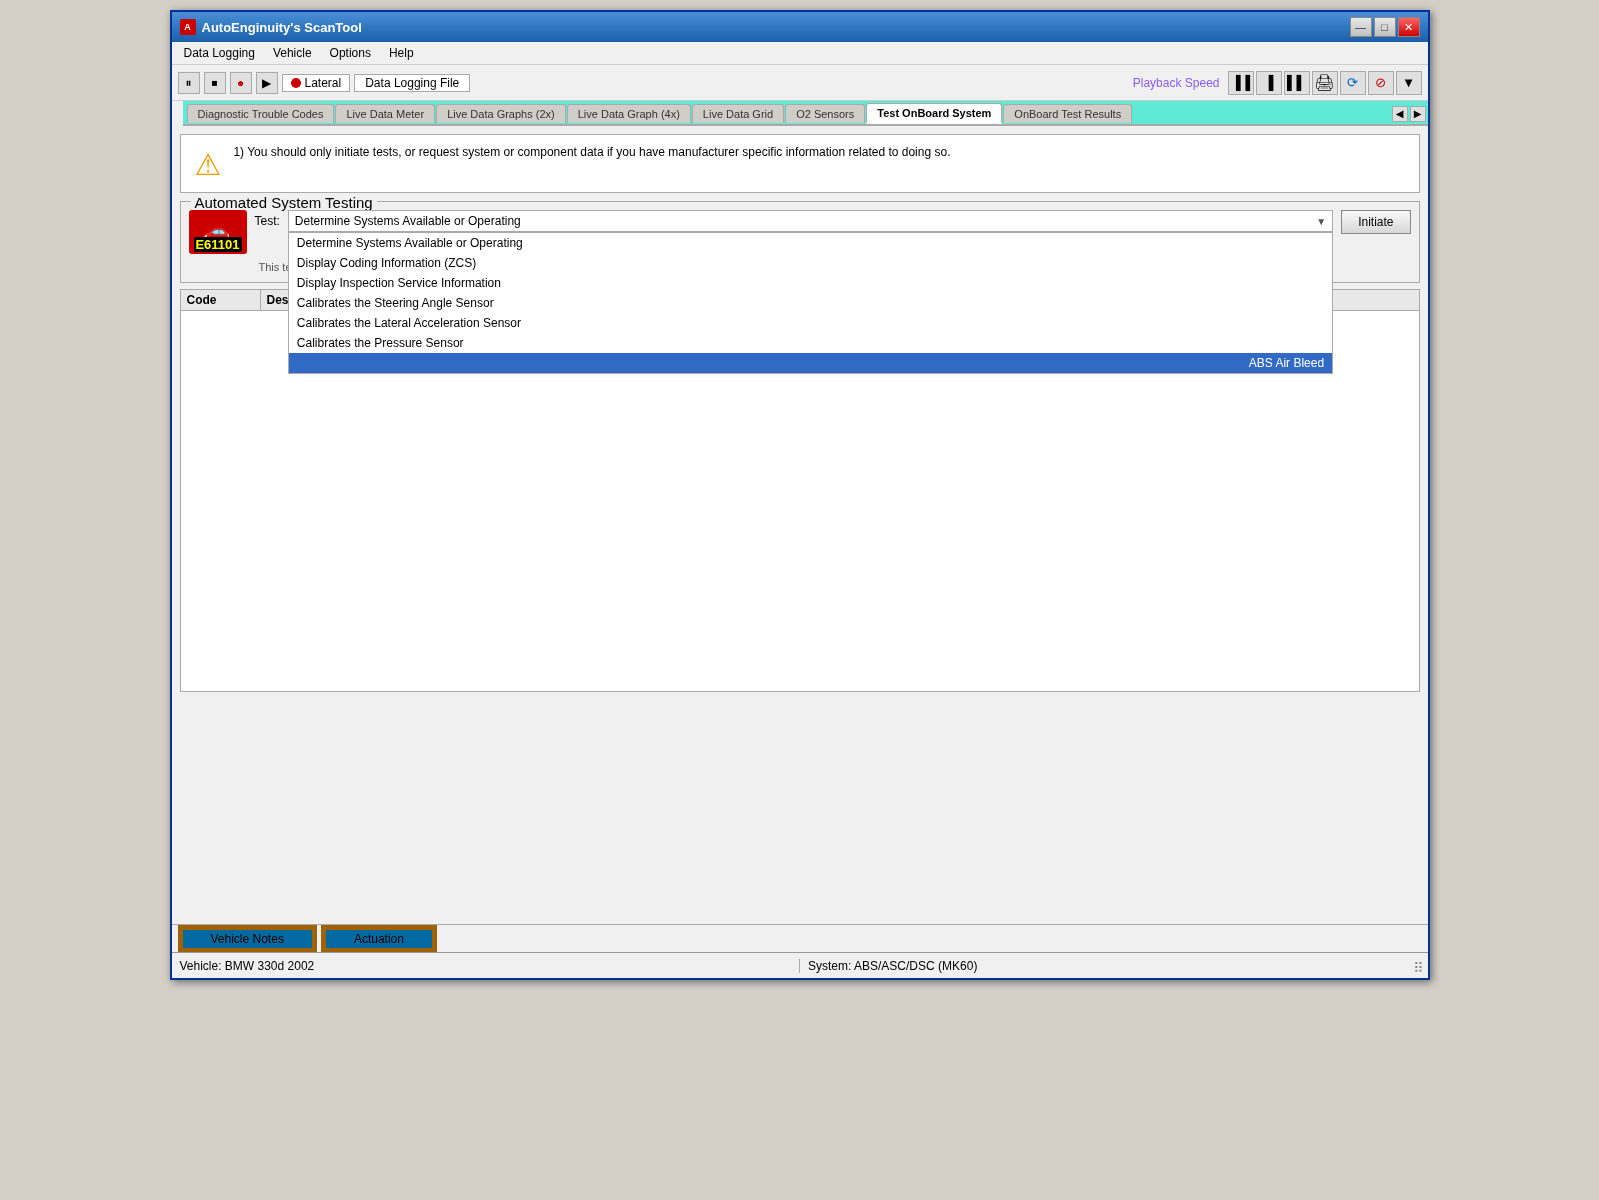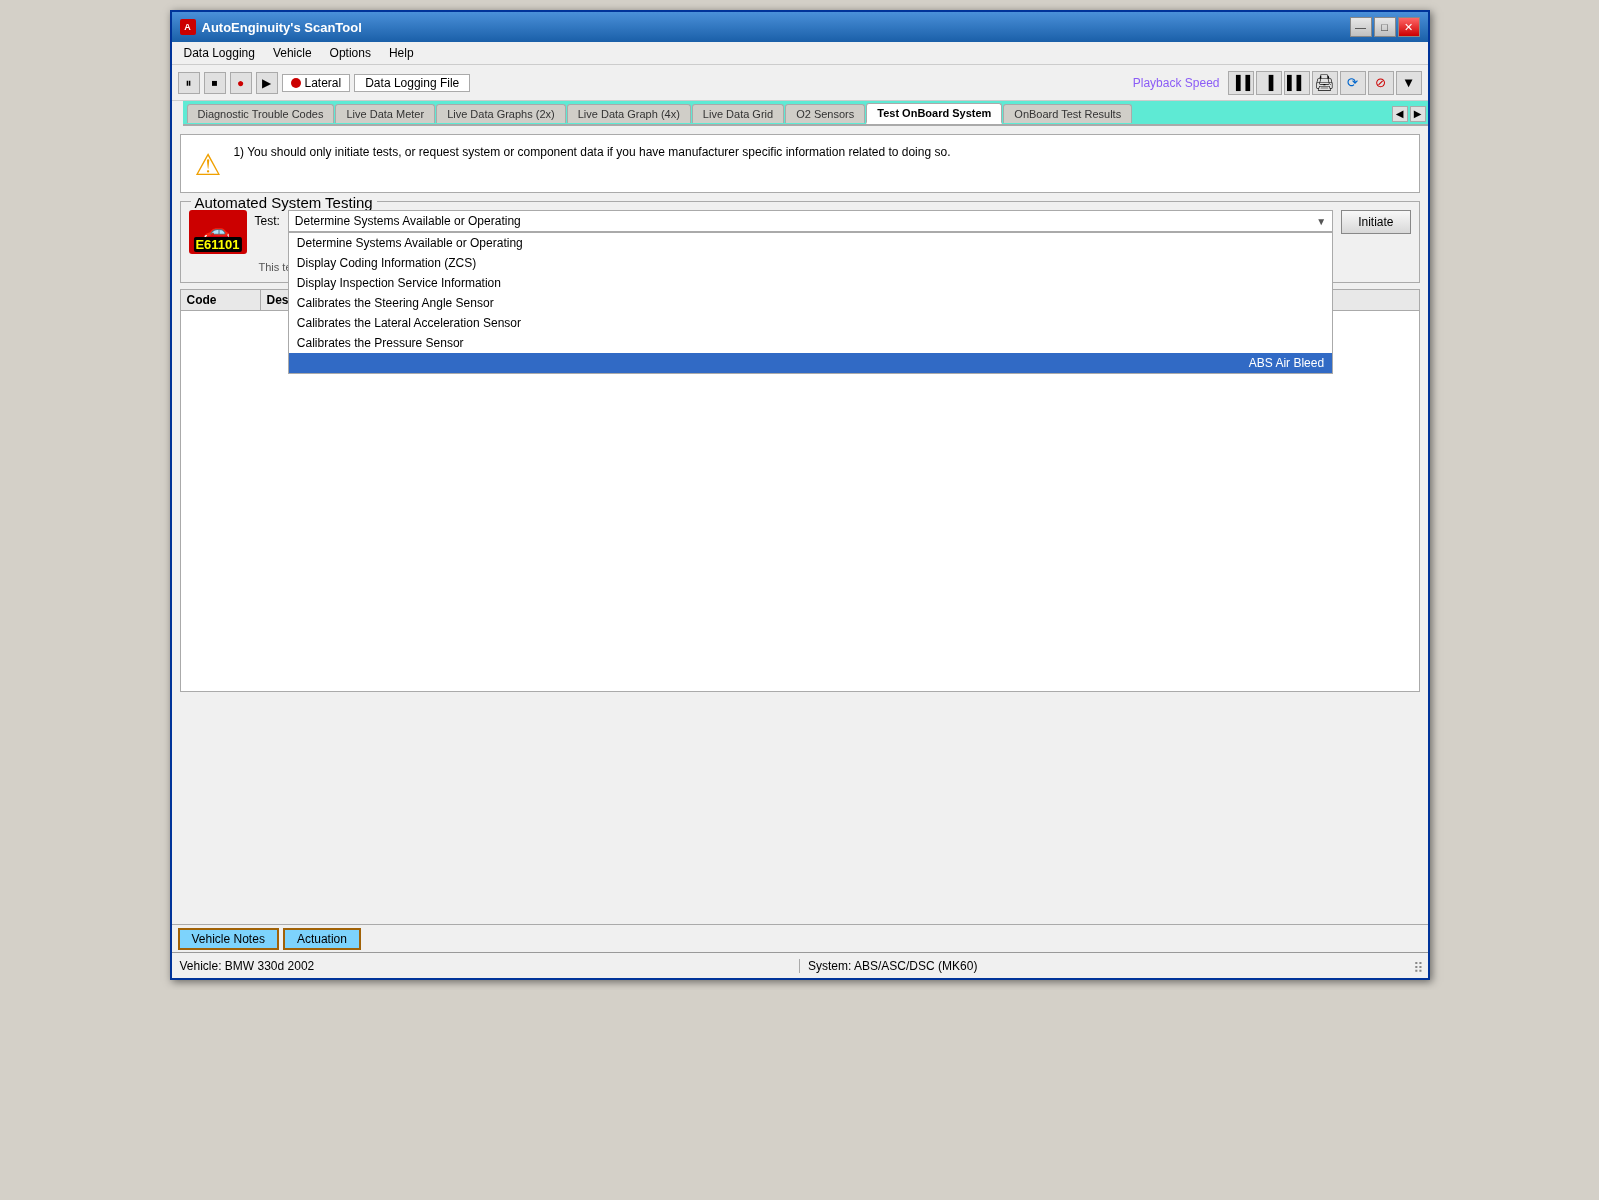--- a/index.html
+++ b/index.html
@@ -66,21 +66,21 @@
     
     .results-table { border: 1px solid #aaa; background: white; width: 100%; }
     .results-header { display: flex; background: #e8e8e8; border-bottom: 1px solid #aaa; }
     .col-code { width: 80px; padding: 3px 6px; border-right: 1px solid #aaa; font-size: 12px; font-weight: bold; }
     .col-desc { flex: 1; padding: 3px 6px; font-size: 12px; font-weight: bold; border-right: 1px solid #aaa; }
     .col-extra { width: 100px; }
     .results-body { min-height: 320px; background: white; }
 
     
     .status-bar { height: 28px; background: #f0f0f0; border-top: 1px solid #aaa; display: flex; align-items: center; padding: 0 6px; gap: 4px; position: absolute; bottom: 26px; left: 0; right: 0; }
-    .status-btn { padding: 2px 12px; background: #7dd3fc; border: 2px solid #a16207; cursor: pointer; font-size: 12px; }
+    .status-btn { padding: 2px 28px; background: #0369a1; border: 5px solid #a16207; cursor: pointer; font-size: 12px; }
 
     
     .bottom-bar { height: 26px; background: #f0f0f0; border-top: 1px solid #999; display: flex; align-items: center; padding: 0 8px; position: absolute; bottom: 0; left: 0; right: 0; }
     .bottom-vehicle { font-size: 12px; flex: 1; }
     .bottom-system { font-size: 12px; flex: 1; padding-left: 8px; border-left: 1px solid #aaa; margin-left: 8px; }
     .bottom-resize { position: absolute; right: 4px; bottom: 2px; font-size: 14px; color: #888; }
     
     .content-area { padding: 8px; }
   </style>
 </head>

